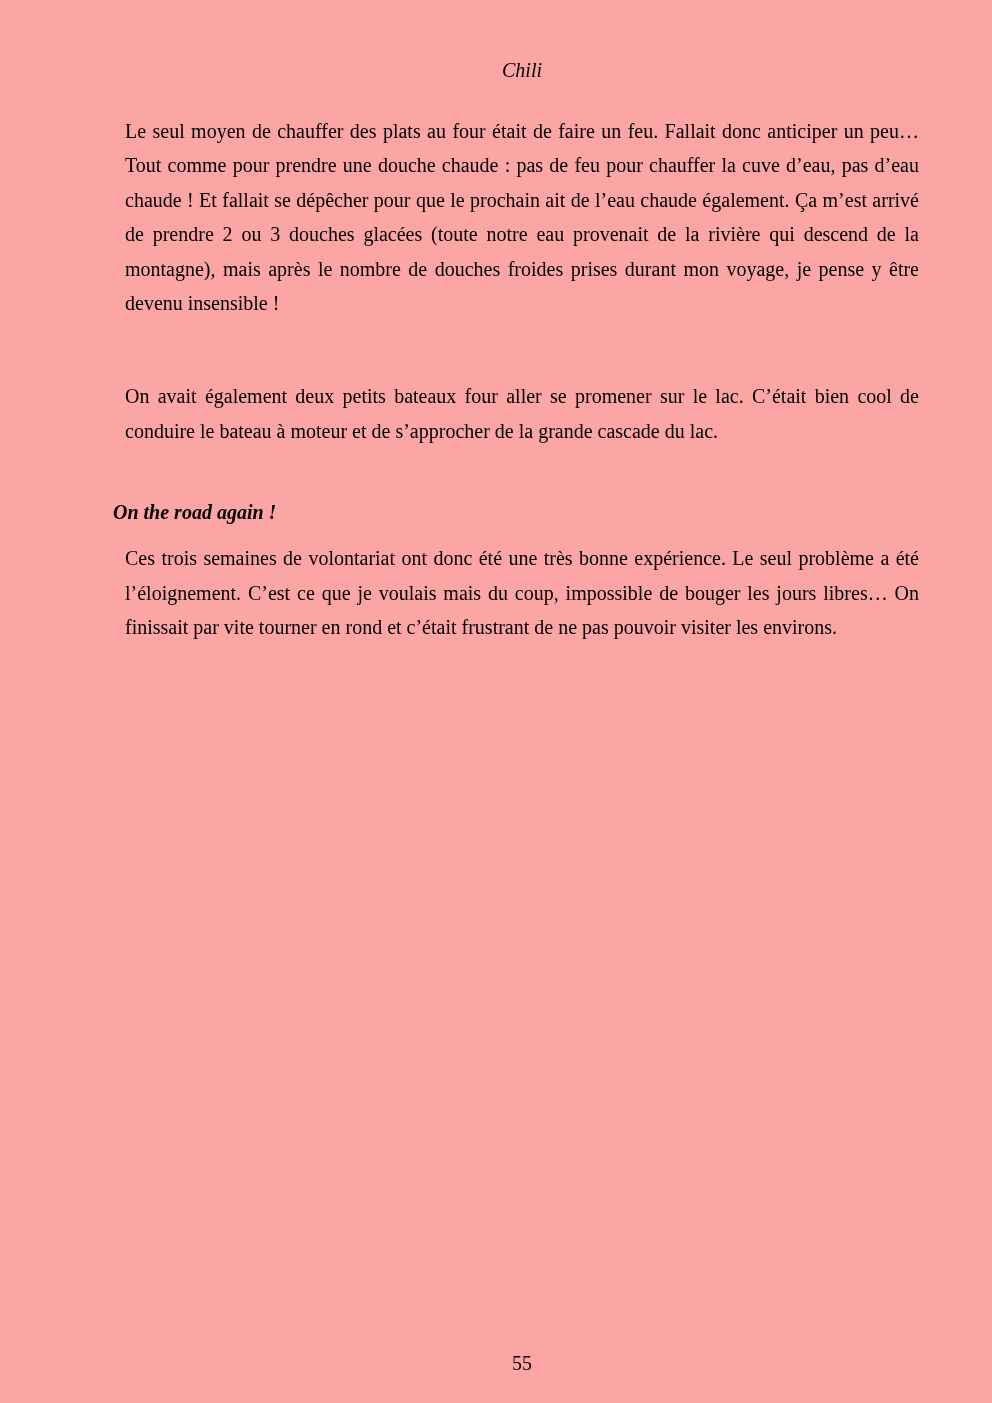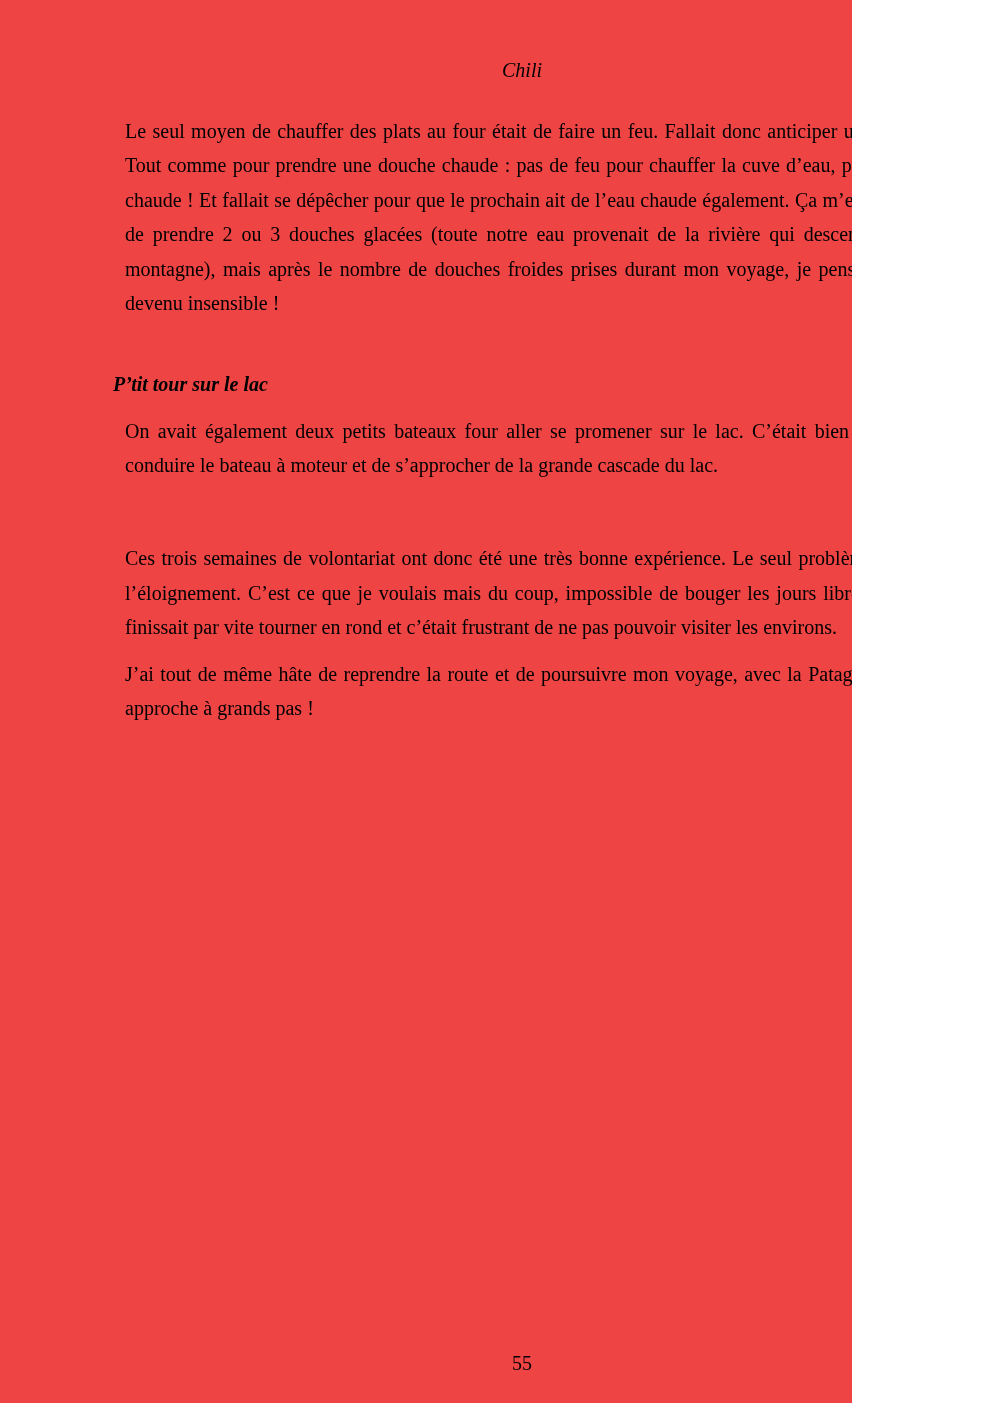--- a/index.html
+++ b/index.html
@@ -2,24 +2,24 @@
 <html lang="fr"><head>
 <meta charset="utf-8">
 <style>
   html, body {
     margin: 0;
     padding: 0;
     background: #ffffff;
   }
   .page {
     position: relative;
-    width: 852px;
+    width: 992px;
     height: 1403px;
     box-sizing: border-box;
-    background: #ef4444;
+    background: #fca5a5;
     color: #000000;
     font-family: "Liberation Serif", "DejaVu Serif", serif;
     font-size: 20px;
     line-height: 34.5px;
     padding: 53px 8px 0 113px;
     overflow: hidden;
   }
   .doc-title {
     width: 818px;
     margin: 0 0 26px 0;
@@ -62,30 +62,29 @@
     <div class="doc-title">Chili</div>
   </header>
 
   <main class="doc-body">
 
     <p class="para">Le seul moyen de chauffer des plats au four était de faire un feu. Fallait donc anticiper un peu… Tout comme pour prendre une douche chaude&nbsp;: pas de feu pour chauffer la cuve d’eau, pas d’eau chaude&nbsp;! Et fallait se dépêcher pour que le prochain ait de l’eau chaude également. Ça m’est arrivé de prendre 2 ou 3 douches glacées (toute notre eau provenait de la rivière qui descend de la montagne), mais après le nombre de douches froides prises durant mon voyage, je pense y être devenu insensible&nbsp;!</p>
 
 
     <div class="blank-line"></div>
 
-    <h2 class="heading">P’tit tour sur le lac</h2>
 
     <p class="para">On avait également deux petits bateaux four aller se promener sur le lac. C’était bien cool de conduire le bateau à moteur et de s’approcher de la grande cascade du lac.</p>
 
     <div class="blank-line"></div>
 
+    <h2 class="heading">On the road again&nbsp;!</h2>
 
     <p class="para">Ces trois semaines de volontariat ont donc été une très bonne expérience. Le seul problème a été l’éloignement. C’est ce que je voulais mais du coup, impossible de bouger les jours libres… On finissait par vite tourner en rond et c’était frustrant de ne pas pouvoir visiter les environs.</p>
 
-    <p class="para">J’ai tout de même hâte de reprendre la route et de poursuivre mon voyage, avec la Patagonie qui approche à grands pas&nbsp;!</p>
 
 
   </main>
 
   <footer class="doc-footer">
     <div>55</div>
   </footer>
 
 </div>
 

